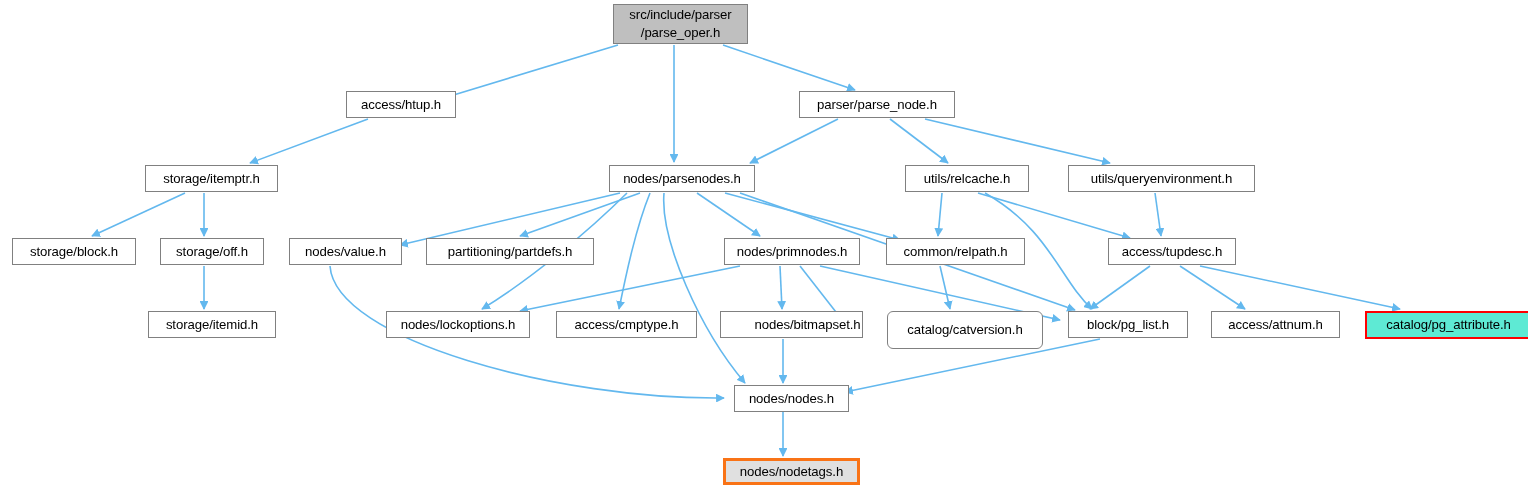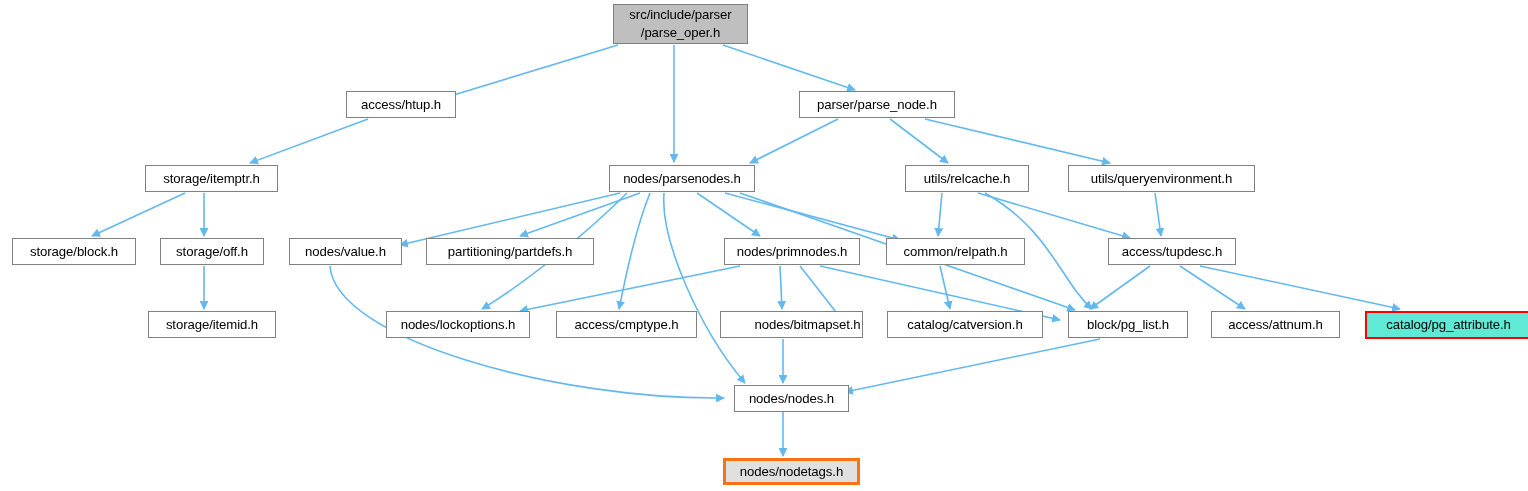--- a/index.html
+++ b/index.html
@@ -108,20 +108,20 @@
     <div class="node" style="left: 4px; top: 238px; width: 124px; height: 27px;">storage/block.h</div>
     <div class="node" style="left: 152px; top: 238px; width: 104px; height: 27px;">storage/off.h</div>
     <div class="node" style="left: 281px; top: 238px; width: 113px; height: 27px;">nodes/value.h</div>
     <div class="node" style="left: 418px; top: 238px; width: 168px; height: 27px;">partitioning/partdefs.h</div>
     <div class="node" style="left: 716px; top: 238px; width: 136px; height: 27px;">nodes/primnodes.h</div>
     <div class="node" style="left: 878px; top: 238px; width: 139px; height: 27px;">common/relpath.h</div>
     <div class="node" style="left: 1100px; top: 238px; width: 128px; height: 27px;">access/tupdesc.h</div>
     <div class="node" style="left: 378px; top: 311px; width: 144px; height: 27px;">nodes/lockoptions.h</div>
     <div class="node" style="left: 548px; top: 311px; width: 141px; height: 27px;">access/cmptype.h</div>
     <div class="node" style="left: 712px; top: 311px; width: 143px; height: 27px; padding-left: 32px;">nodes/bitmapset.h</div>
-    <div class="node" style="left: 879px; top: 311px; width: 156px; height: 27px;">catalog/catversion.h</div>
+    <div class="node" style="left: 879px; top: 311px; width: 156px; height: 38px; border-radius: 6px;">catalog/catversion.h</div>
     <div class="node" style="left: 1060px; top: 311px; width: 120px; height: 27px;">block/pg_list.h</div>
     <div class="node" style="left: 1203px; top: 311px; width: 129px; height: 27px;">access/attnum.h</div>
     <div class="node highlight" style="left: 1357px; top: 311px; width: 167px; height: 28px;">catalog/pg_attribute.h</div>
     <div class="node" style="left: 140px; top: 311px; width: 128px; height: 27px;">storage/itemid.h</div>
     <div class="node" style="left: 726px; top: 385px; width: 115px; height: 27px;">nodes/nodes.h</div>
     <div class="node grey" style="left: 715px; top: 458px; width: 137px; height: 27px;">nodes/nodetags.h</div>
   </div>
 
 </body></html>

